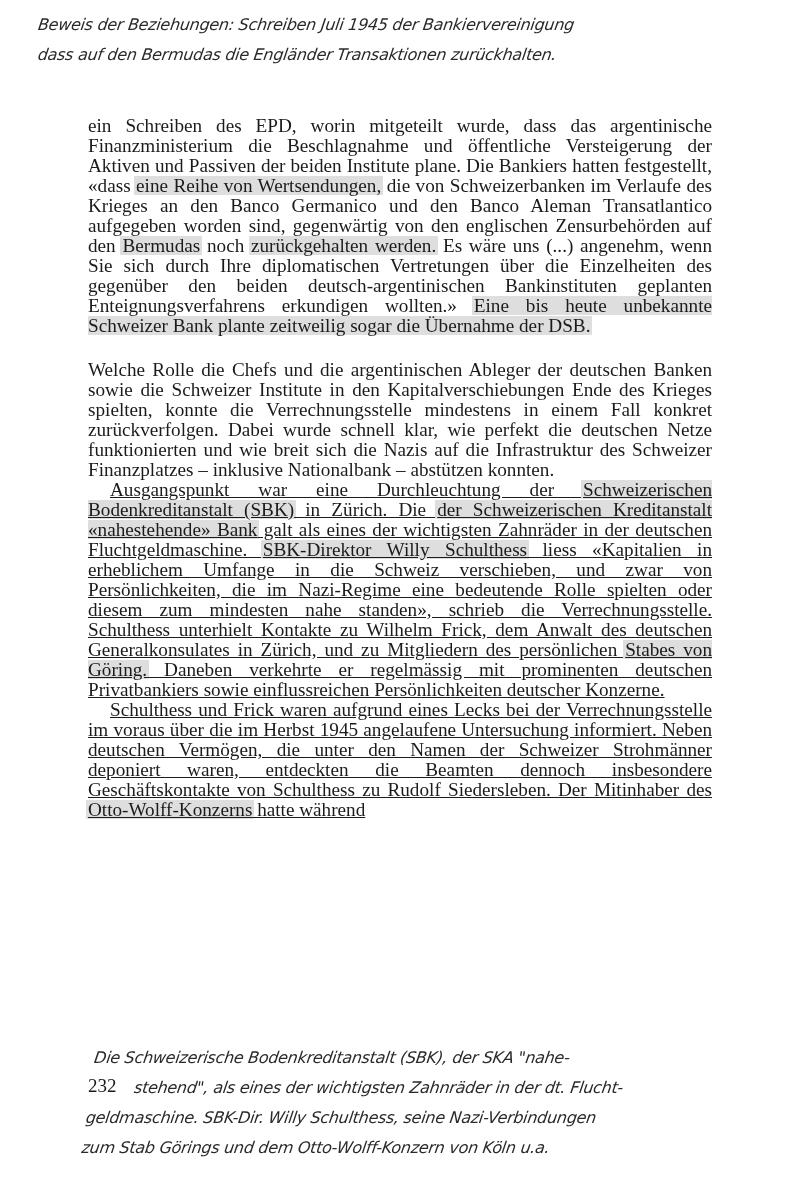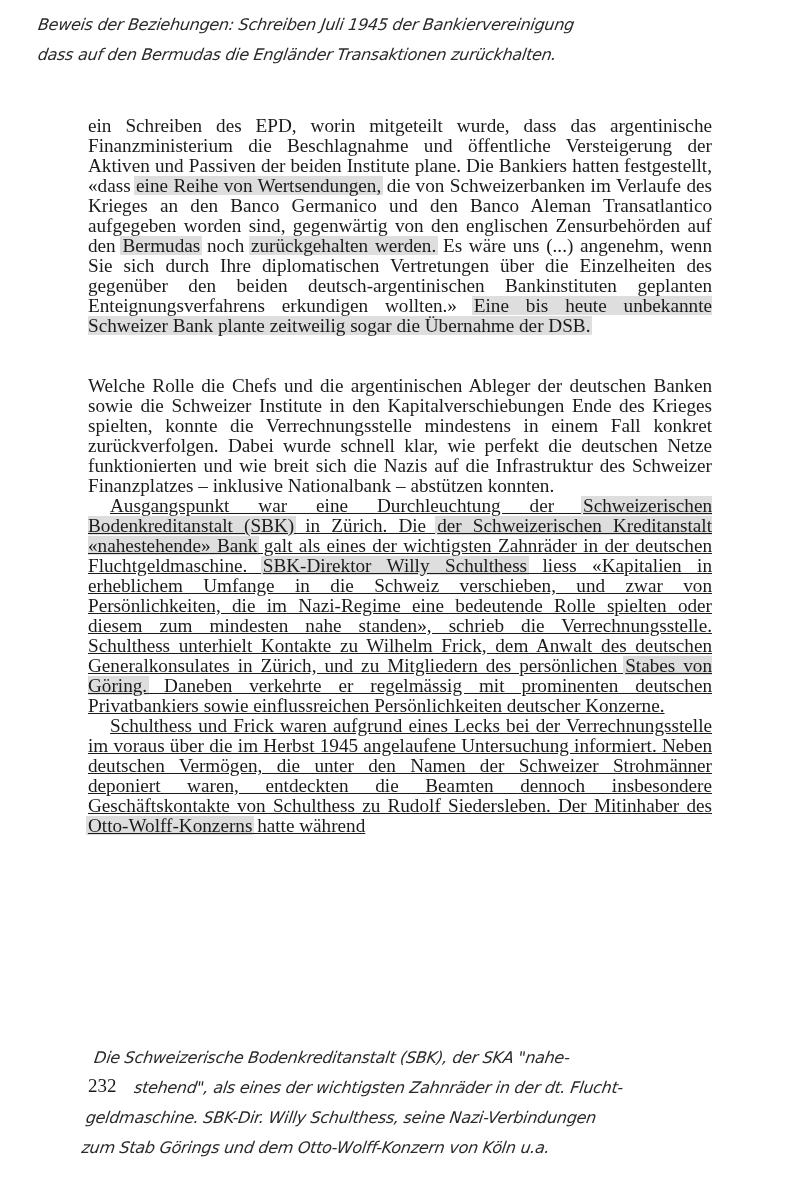--- a/index.html
+++ b/index.html
@@ -37,21 +37,21 @@
       left: 88px;
       top: 116px;
       width: 624px;
       font-family: "Liberation Serif", "DejaVu Serif", serif;
       font-size: 19.2px;
       line-height: 20px;
       text-align: justify;
       color: #1b1b1b;
     }
     .para { margin: 0; }
-    .para.gap { margin-top: 40px; }
+    .para.gap { margin-top: 24px; }
     .para.indent { text-indent: 22px; text-decoration: underline; }
     .hl {
       background: linear-gradient(to bottom, rgba(0,0,0,0) 6%, #dedede 6%, #dedede 96%, rgba(0,0,0,0) 96%);
       border-radius: 2px;
       padding: 0 2px;
       margin: 0 -2px;
     }
     .page-number {
       position: absolute;
       left: 88px;

